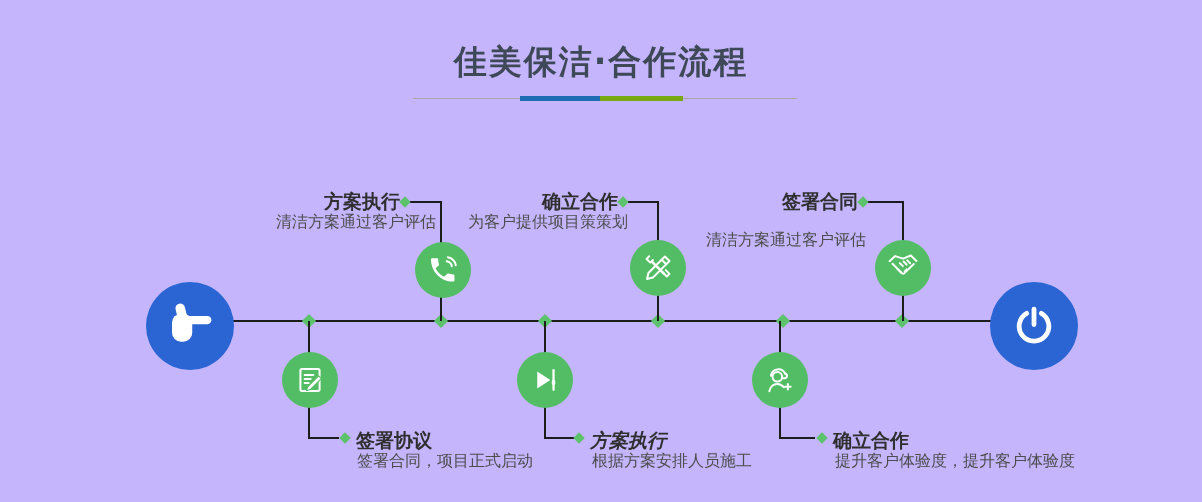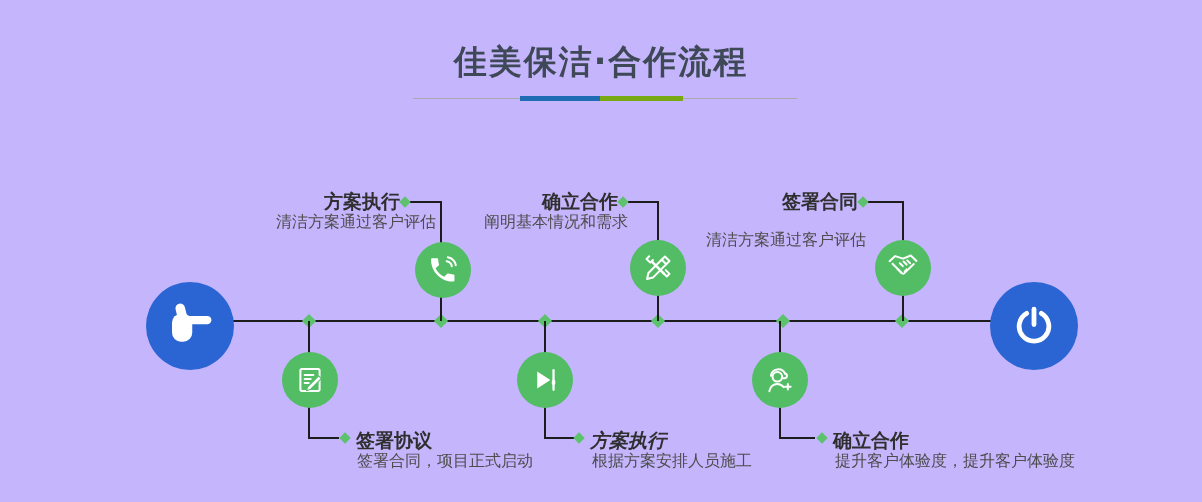--- a/index.html
+++ b/index.html
@@ -92,21 +92,21 @@
         <path fill="none" stroke="#ffffff" stroke-width="1.5" stroke-linecap="round" d="M14.8 5.4a4.6 4.6 0 0 1 3.8 3.8M15.6 2.4a7.6 7.6 0 0 1 6 6"></path>
       </svg>
     </div>
   </div>
 
   <div>
     <div class="hline" style="left:628px;top:201px;width:31px;"></div>
     <div class="vline" style="left:657px;top:201px;height:120px;"></div>
     <div class="ldiamond" style="left:619px;top:198px;"></div>
     <div class="stitle" style="right:584px;top:189px;">确立合作</div>
-    <div class="sdesc" style="right:574px;top:212px;">阐明基本情况和需求</div>
+    <div class="sdesc" style="right:574px;top:212px;">为客户提供项目策策划</div>
     <div class="circle" style="left:630px;top:240px;">
       <svg width="32" height="32" viewBox="0 0 24 24" fill="none" stroke="#ffffff" stroke-width="1.5" stroke-linecap="round" stroke-linejoin="round">
         <path d="M17.2 3.4l3.4 3.4L8.2 19.2l-4.4 1 1-4.4L17.2 3.4z"></path>
         <path d="M14.8 5.8l3.4 3.4"></path>
         <path d="M5.4 3.2L3.4 5.2l2.8 2.8 2-2M15.8 15.6l2.8 2.8 2-2-2.8-2.8"></path>
         <path d="M7.4 7.2l9 9" stroke-width="1.9"></path>
       </svg>
     </div>
   </div>
 

